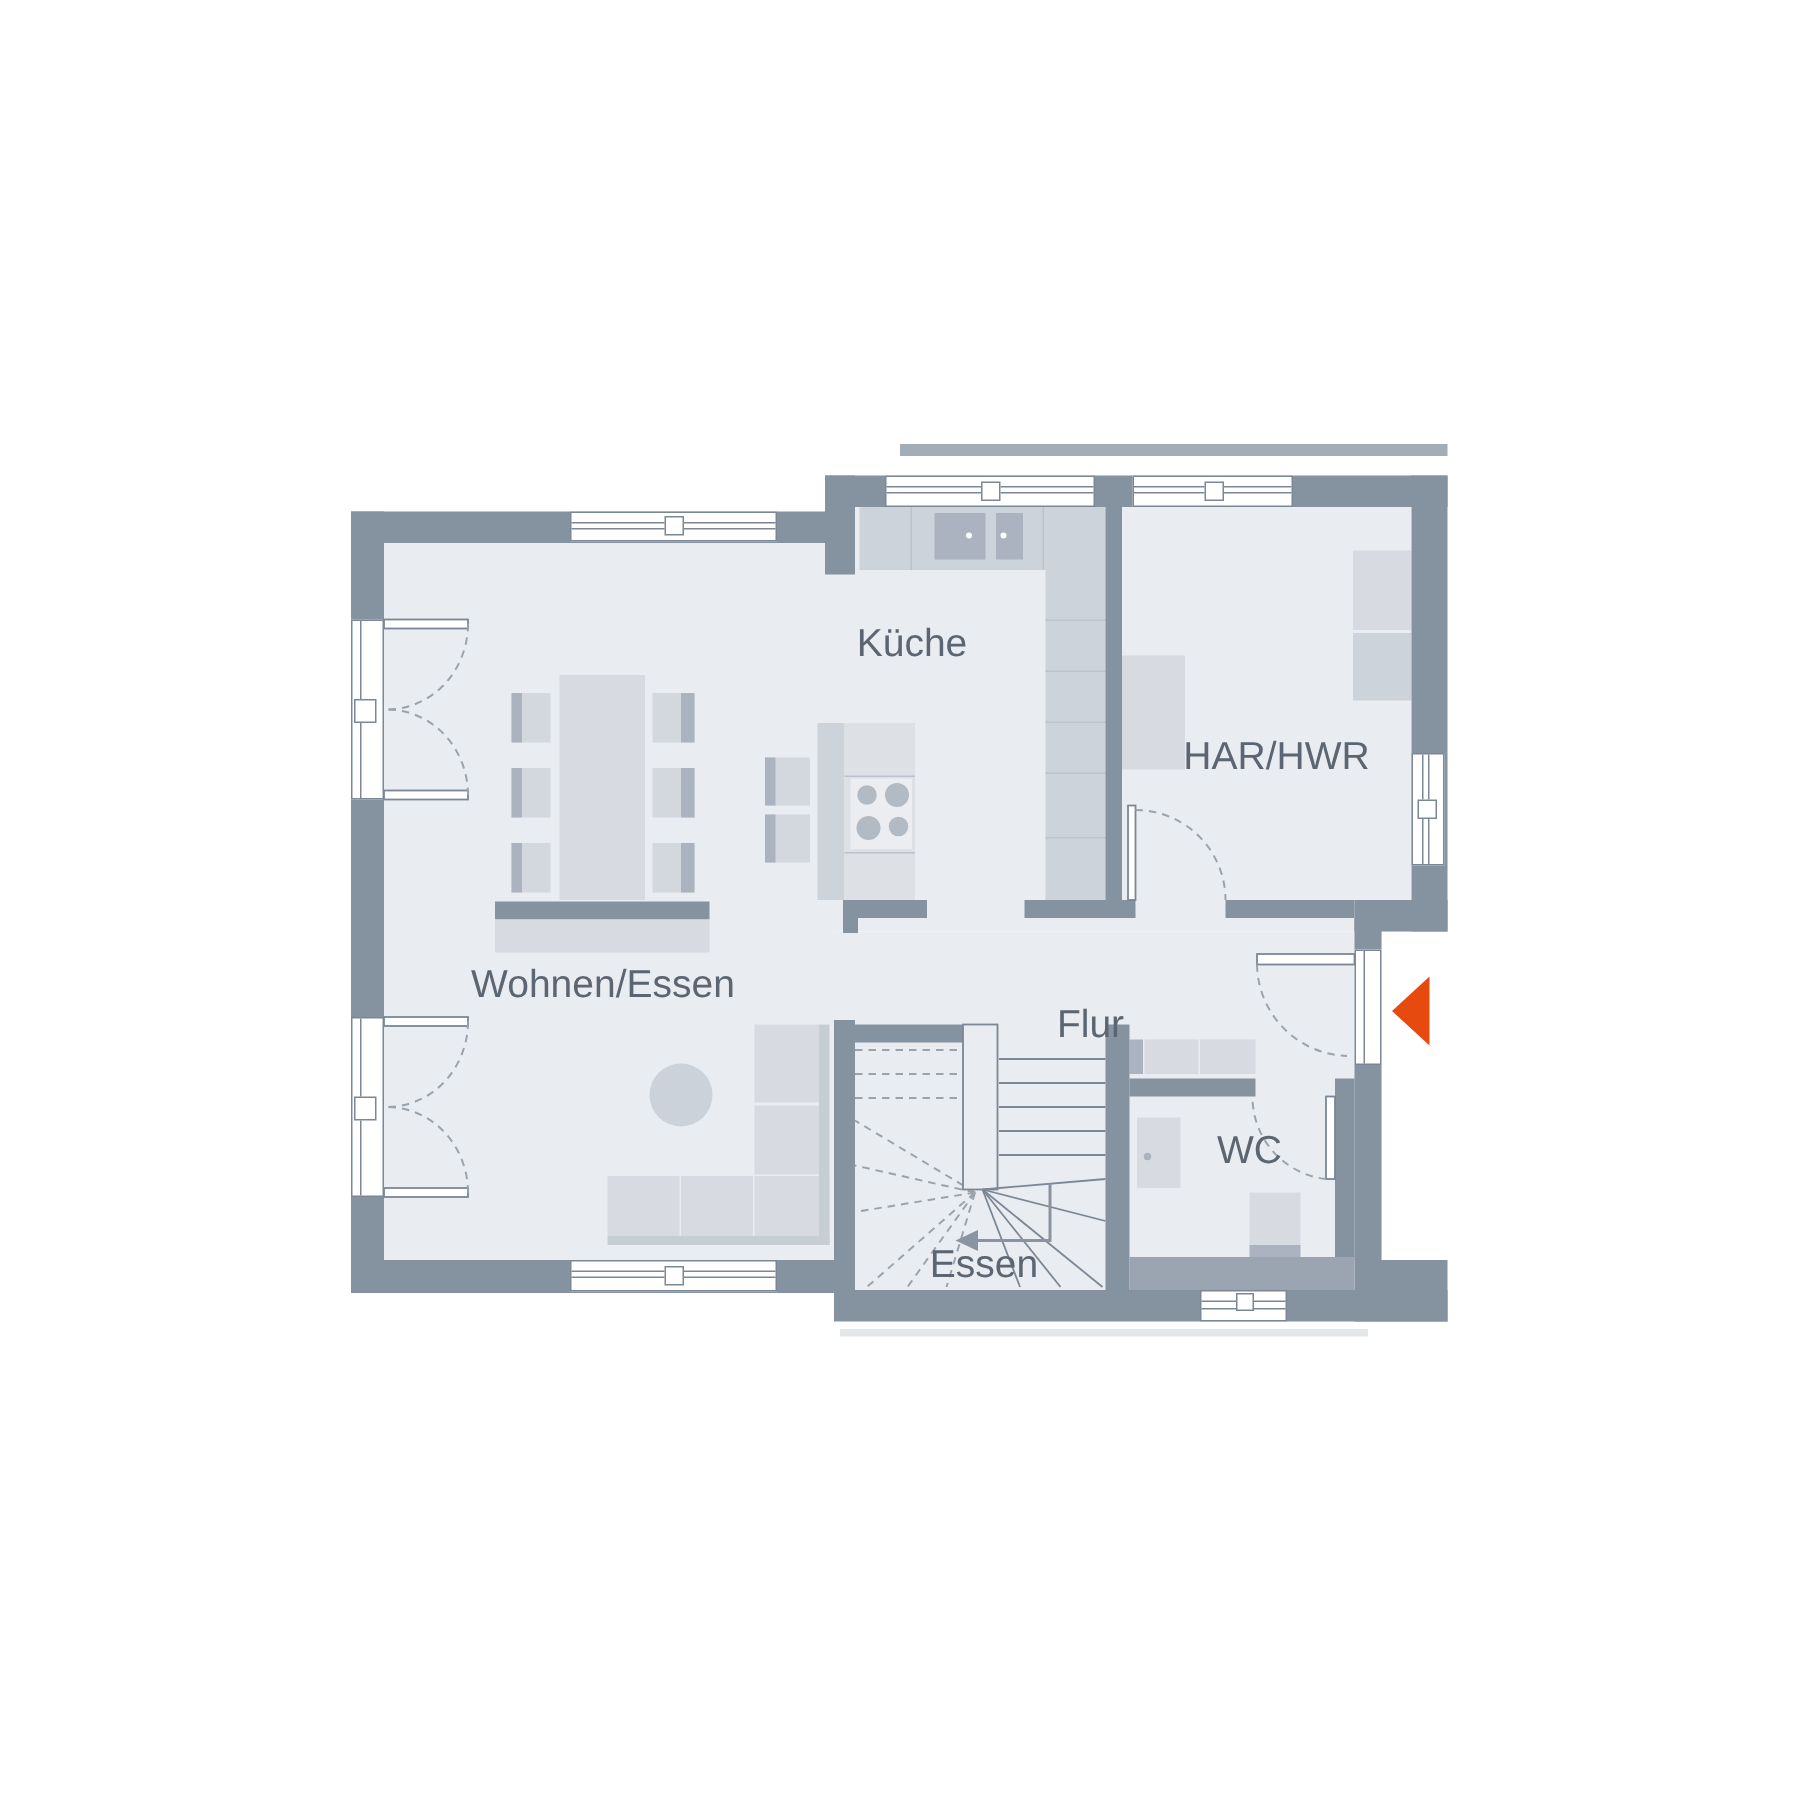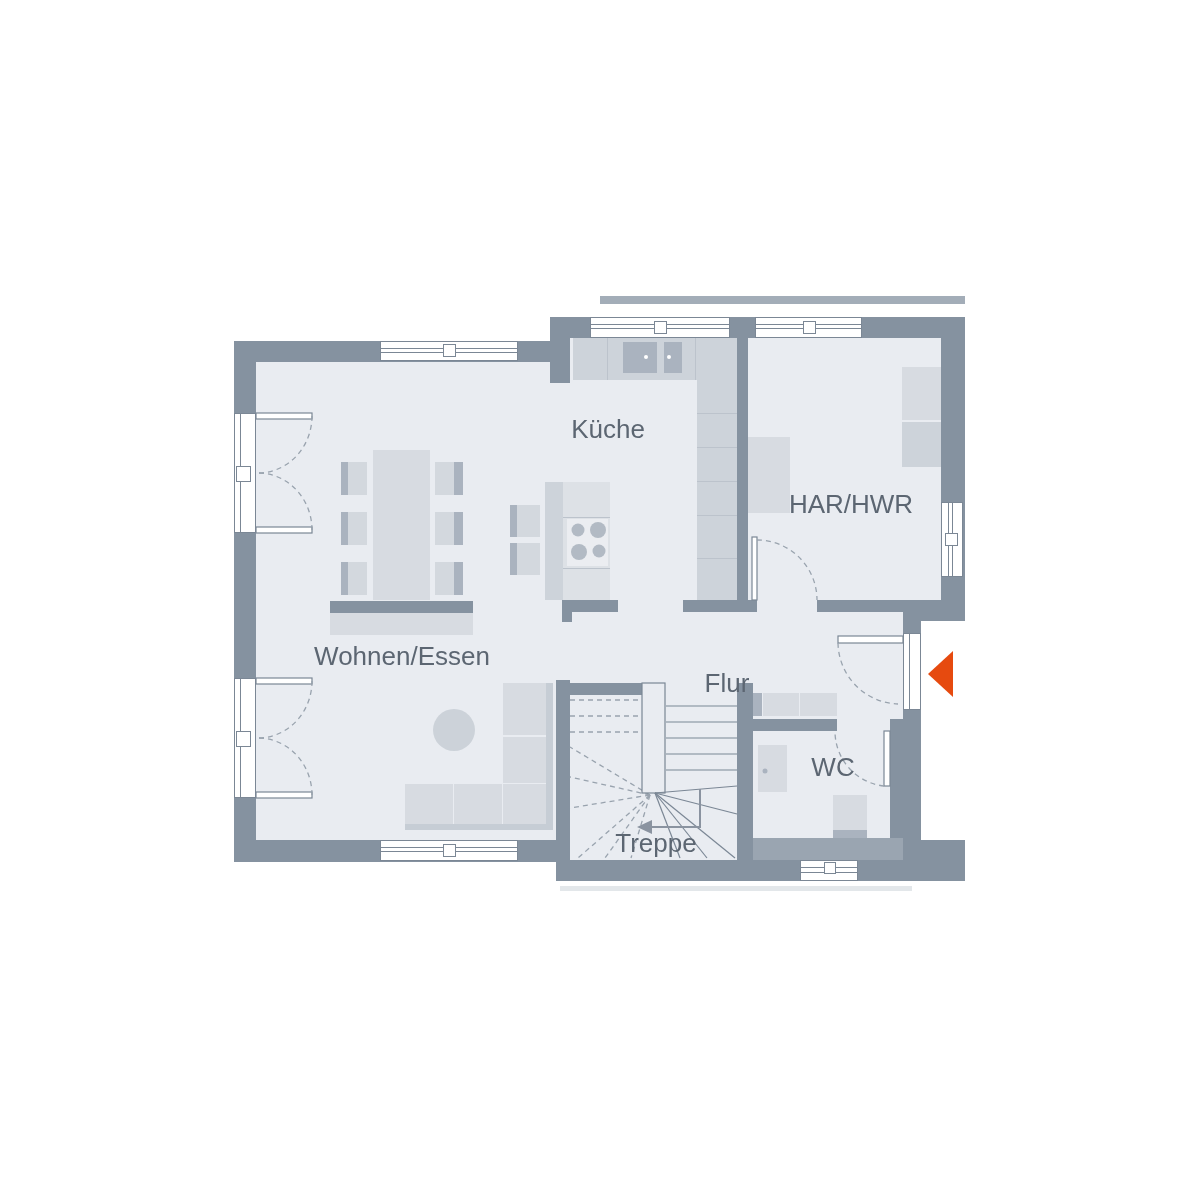--- a/index.html
+++ b/index.html
@@ -208,15 +208,15 @@
     <circle cx="765" cy="771" r="2.5" fill="#aab3bf"></circle>
 
     <polygon points="928,674 953,651 953,697" fill="#e64a0f"></polygon>
   </svg>
 
   <div class="lbl" style="left:608px;top:429px;">Küche</div>
   <div class="lbl" style="left:851px;top:504px;text-align:right;">HAR/HWR</div>
   <div class="lbl" style="left:402px;top:656px;">Wohnen/Essen</div>
   <div class="lbl" style="left:727px;top:657px;margin-top:26px;">Flur</div>
   <div class="lbl" style="left:814px;top:767px;margin-left:19px;">WC</div>
-  <div class="lbl" style="left:656px;top:843px;">Treppe</div>
+  <div class="lbl" style="left:656px;top:843px;">Essen</div>
 
 </div>
 
 </body></html>

